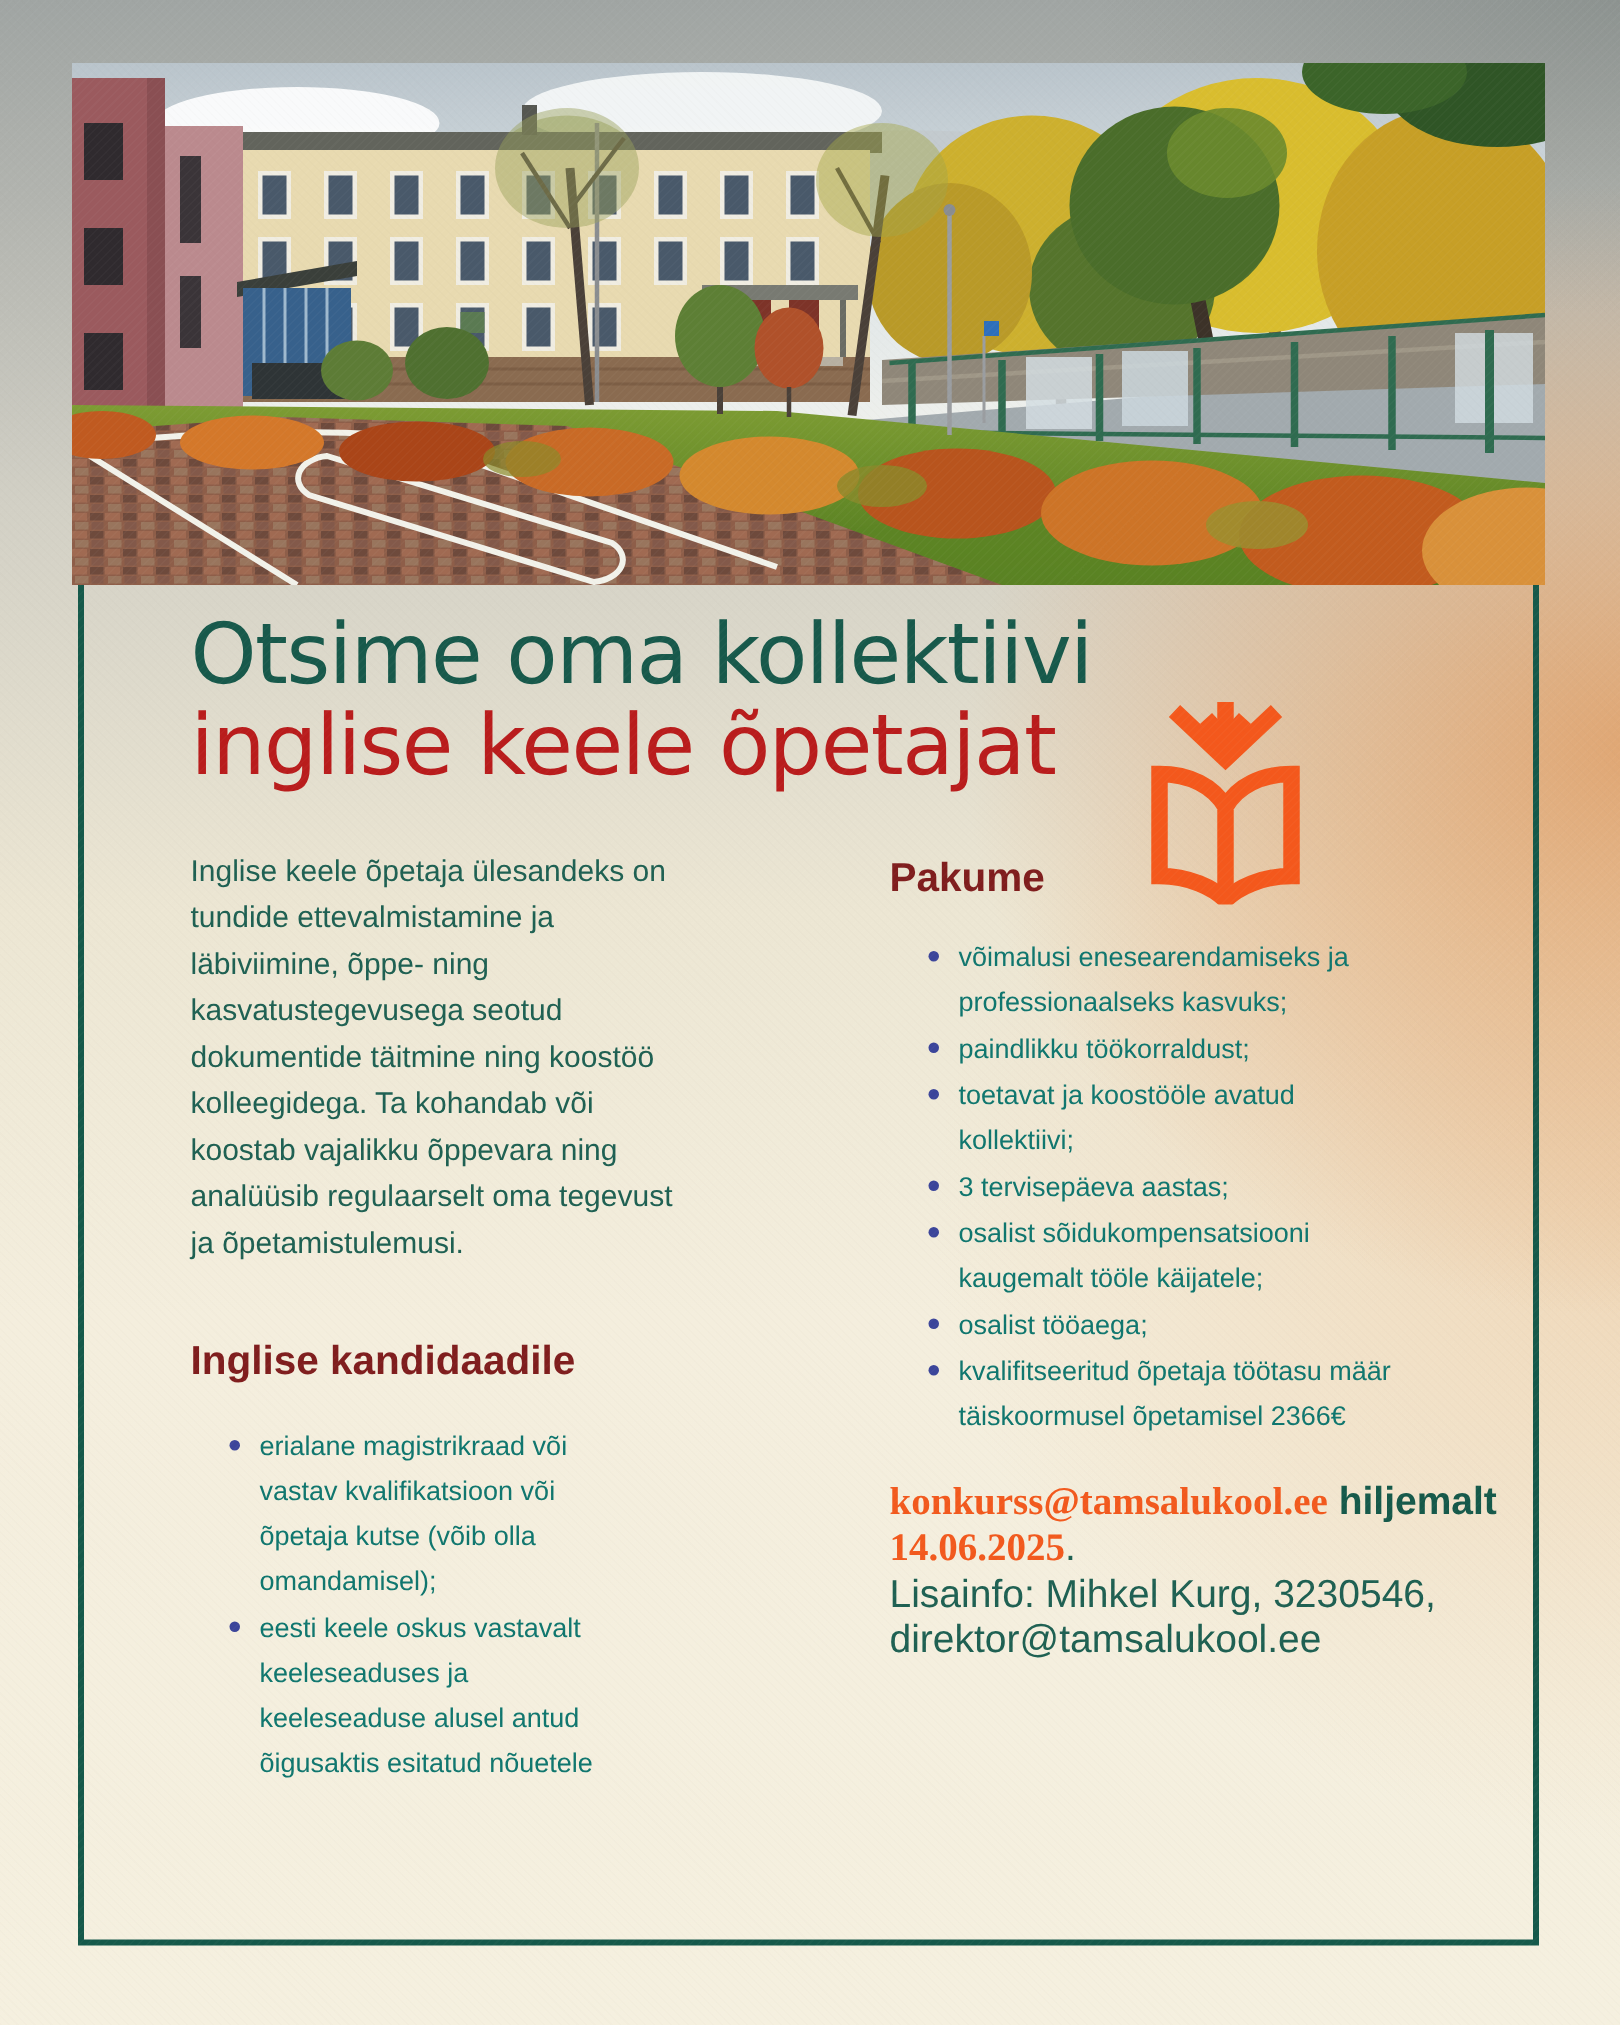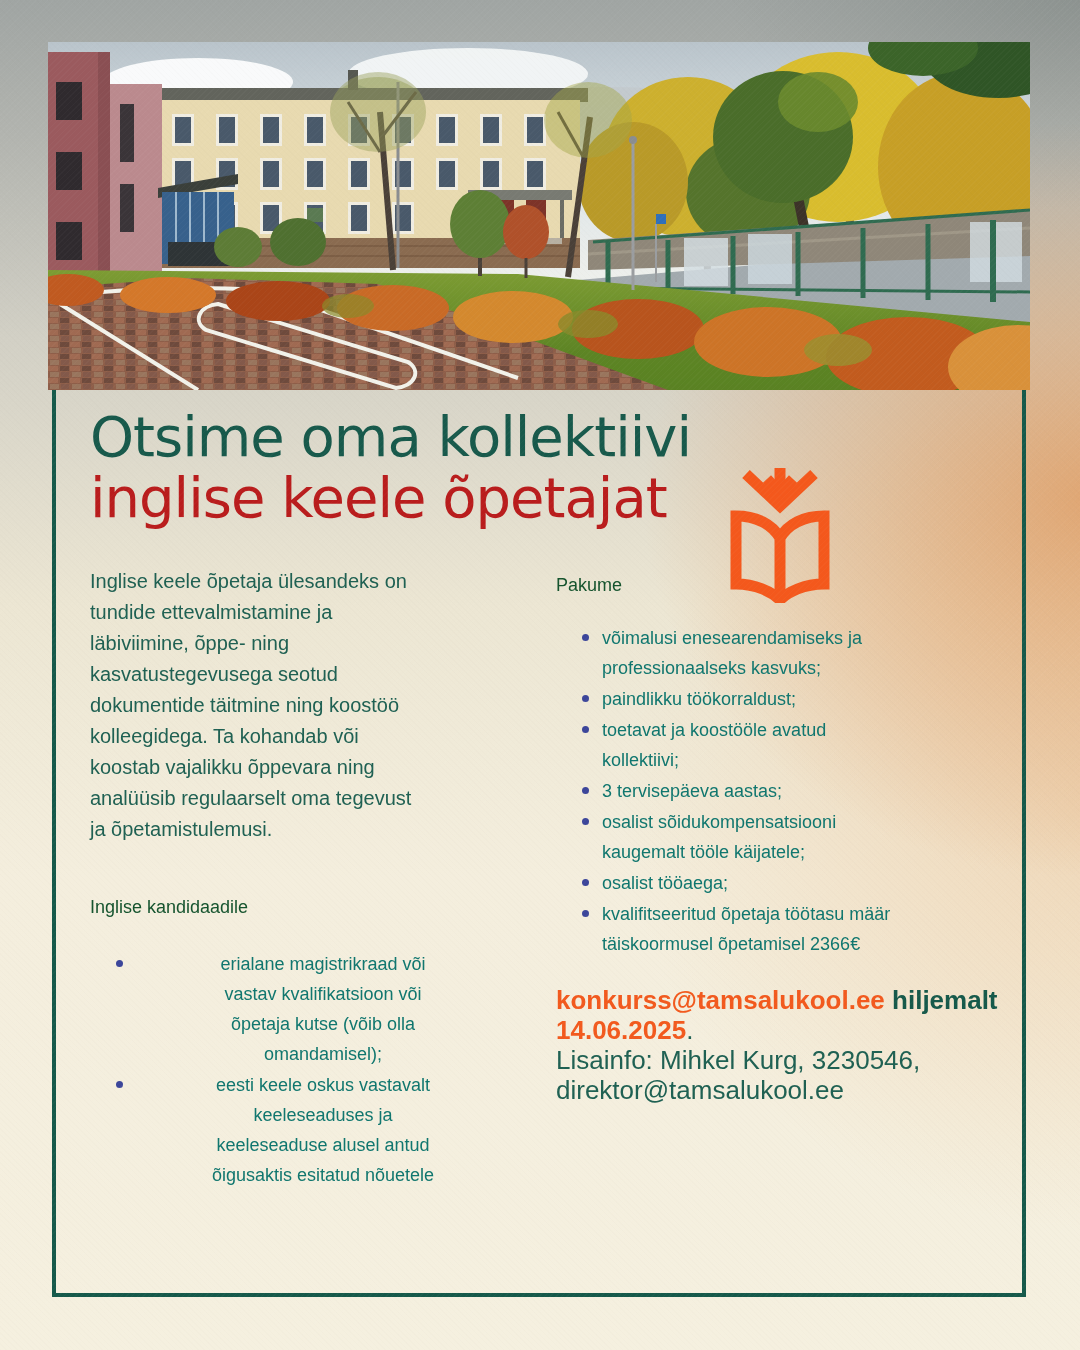--- a/index.html
+++ b/index.html
@@ -13,46 +13,46 @@
       linear-gradient(180deg,#a0a5a3 0%,#b2b4af 10%,#d2d0c5 25%,#ece6d3 45%,#f4eedd 65%,#f5f0df 100%);
   }
   .texture{position:absolute;inset:0;z-index:6;pointer-events:none;opacity:.5;
     background-image:
       repeating-linear-gradient(45deg, rgba(120,110,100,.035) 0 1px, transparent 1px 4px),
       repeating-linear-gradient(-45deg, rgba(255,255,255,.05) 0 1px, transparent 1px 4px);}
   .frame{position:absolute;left:52px;top:354px;width:974px;height:943px;box-sizing:border-box;
     border:4px solid #15594a;z-index:1;}
   .photo{position:absolute;left:48px;top:42px;width:982px;height:348px;z-index:2;}
   .photo svg{display:block;width:100%;height:100%;}
-  .content{position:absolute;inset:0;z-index:3;}
+  .content{position:absolute;inset:0;z-index:3;margin-left:37px;}
 
   .title-l1{position:absolute;left:90px;top:406px;font-family:"DejaVu Sans",sans-serif;
     font-size:56px;line-height:61px;letter-spacing:-1px;color:#17594b;font-weight:500;white-space:nowrap;}
   .title-l2{position:absolute;left:90px;top:467px;font-family:"DejaVu Sans",sans-serif;
     font-size:56px;line-height:61px;letter-spacing:-1px;color:#b91c1c;font-weight:500;white-space:nowrap;}
   .book-icon{position:absolute;left:720px;top:468px;width:120px;height:138px;}
 
   .intro{position:absolute;left:90px;top:566px;width:440px;
     font-size:20px;line-height:31px;color:#1e6052;white-space:pre-line;}
-  .h-orange{position:absolute;font-size:18px;line-height:34px;font-weight:normal;color:#14532d;}
+  .h-orange{position:absolute;font-size:27px;line-height:34px;font-weight:bold;color:#7f1d1d;}
   .h-ootused{left:90px;top:890px;}
   .h-pakume{left:556px;top:568px;}
 
   ul.blist{position:absolute;margin:0;padding:0 0 0 46px;list-style:disc;
     font-size:18px;line-height:30px;color:#0f766e;}
   ul.blist li{white-space:pre-line;margin:0;padding:0;}
   ul.blist li::marker{color:#3b459a;font-size:22px;}
-  .list-left{left:90px;top:948px;width:374px;text-align:center;}
+  .list-left{left:90px;top:948px;width:374px;}
   .list-right{left:556px;top:622px;width:420px;}
 
   .contact{position:absolute;left:556px;top:985px;width:462px;
     font-size:26px;line-height:30px;color:#1e6052;}
   .contact p{margin:0;}
   .pre{white-space:pre-line;}
-  .email-orange{font-weight:bold;color:#f2591d;}
+  .email-orange{font-weight:bold;color:#f2591d;font-family:Liberation Serif, serif;}
   .bold-green{font-weight:bold;color:#15594a;}
 
   .logo{position:absolute;left:0;top:1224px;width:1080px;display:flex;
     align-items:center;justify-content:center;gap:14px;}
   .logo-tree{width:44px;height:48px;}
   .logo-text{font-family:"DejaVu Sans",sans-serif;font-size:31px;font-weight:bold;
     letter-spacing:1.5px;color:#1d5c4a;white-space:nowrap;}
 </style>
 </head>
 <body>

